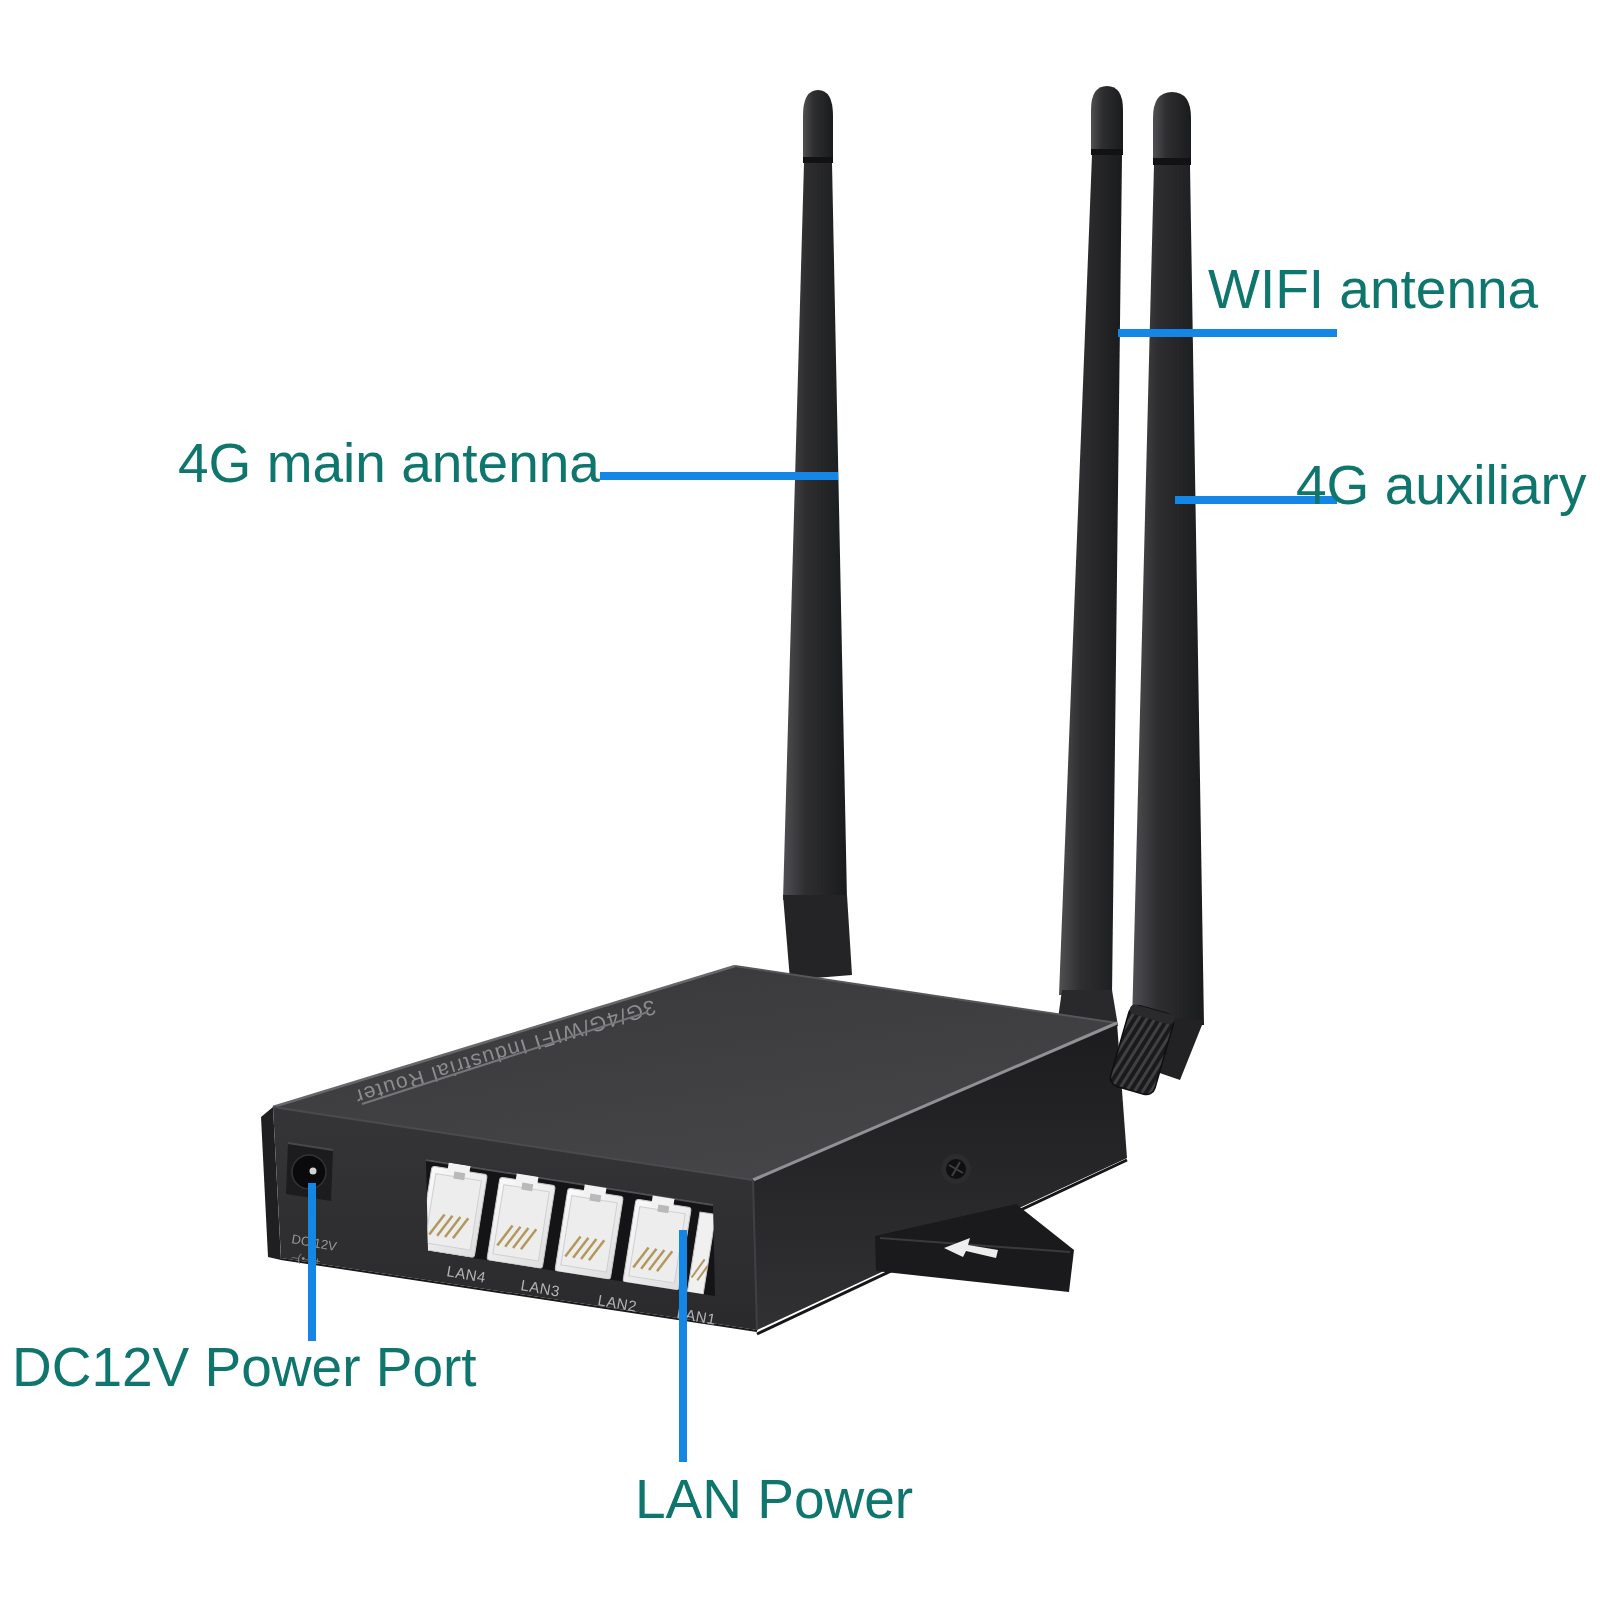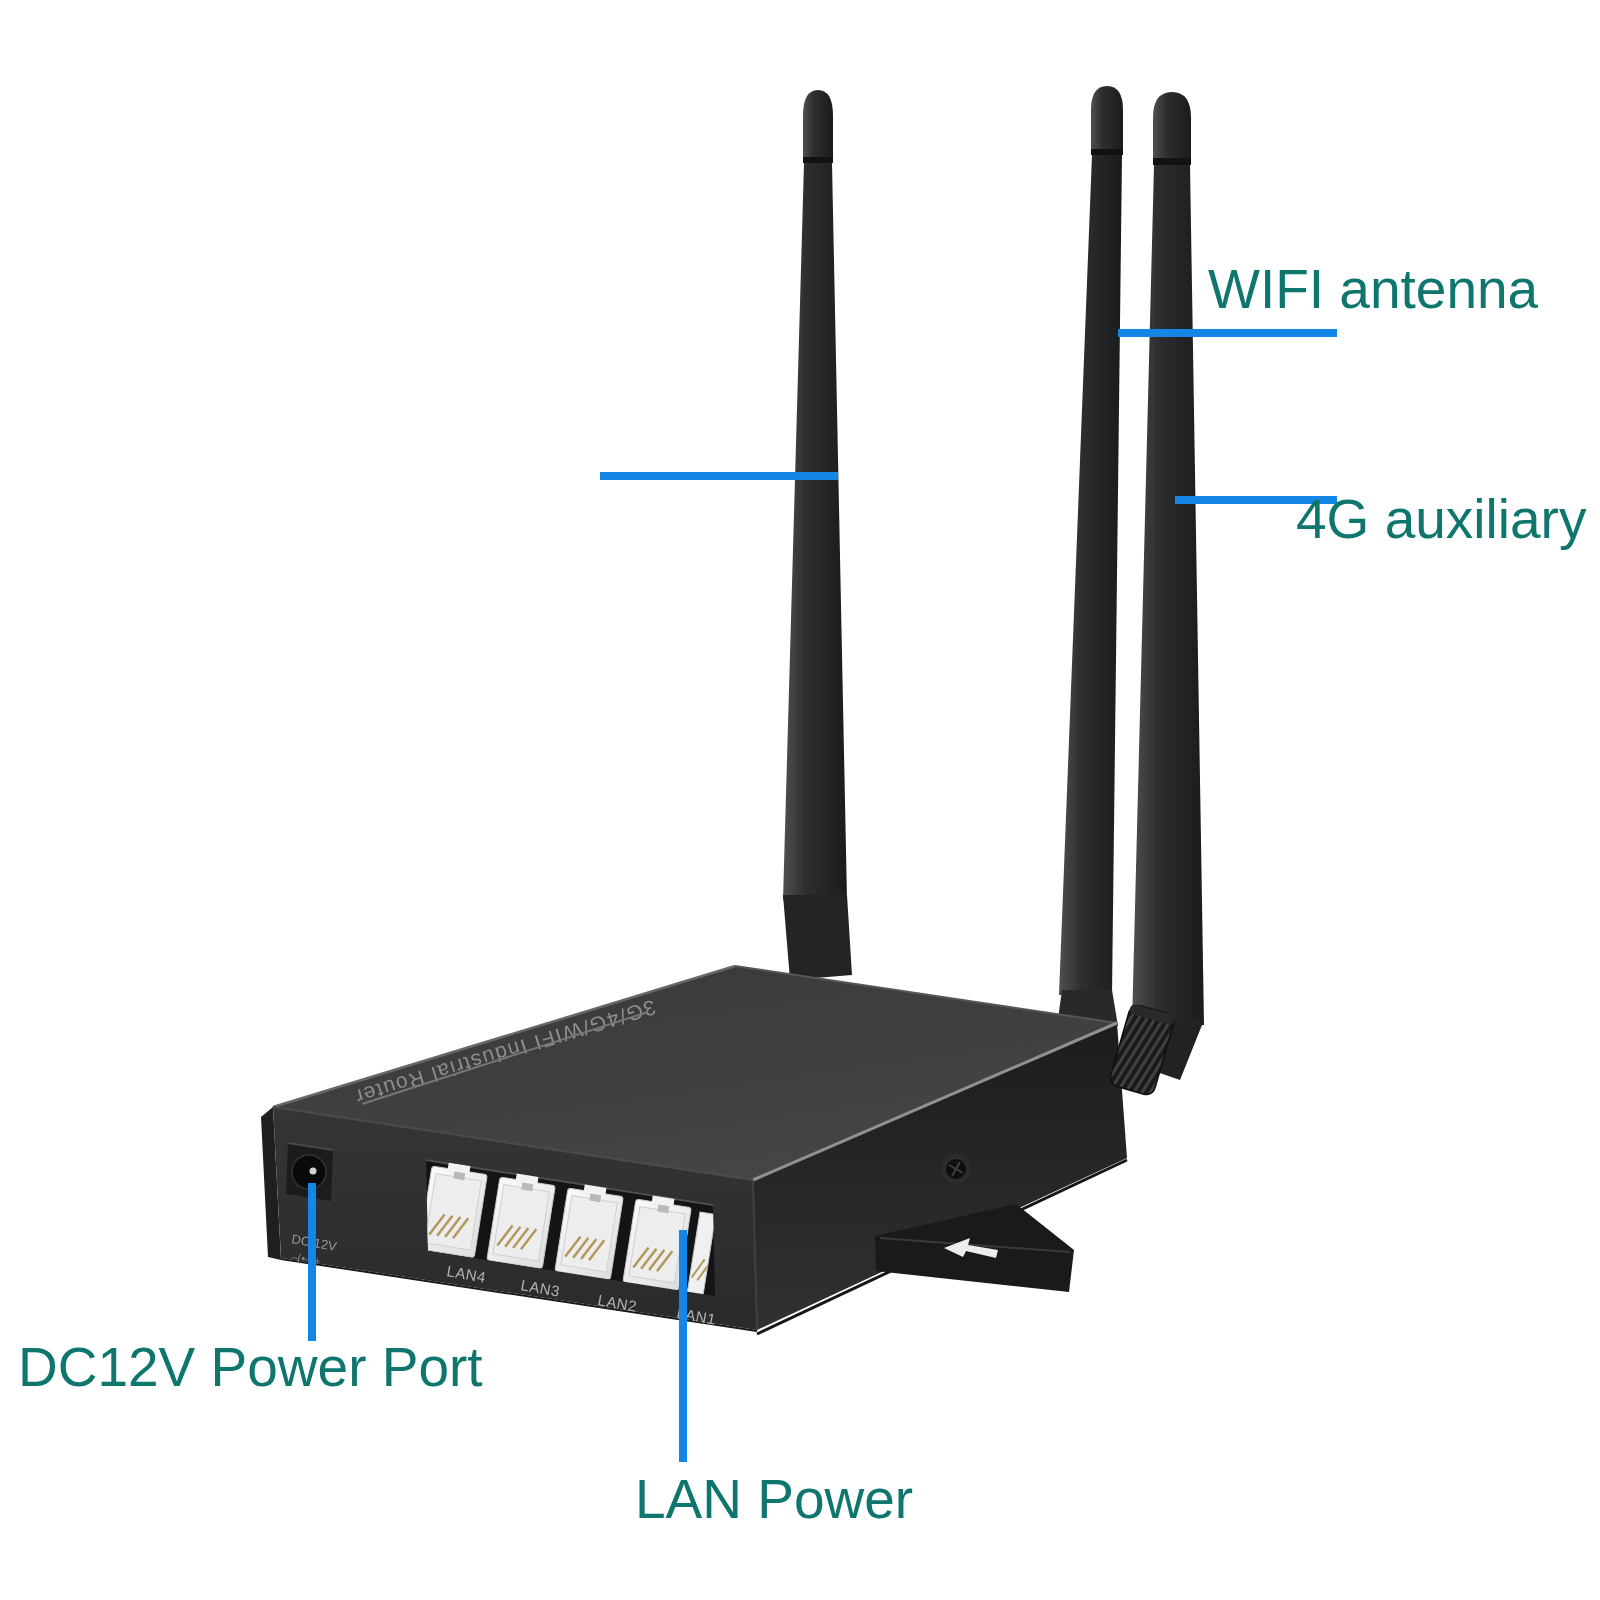--- a/index.html
+++ b/index.html
@@ -205,24 +205,25 @@
 
     <g stroke="#1487e6" stroke-width="8">
       <line x1="1118" y1="333" x2="1337" y2="333"></line>
       <line x1="600" y1="476" x2="838" y2="476"></line>
       <line x1="1175" y1="500" x2="1337" y2="500"></line>
       <line x1="312" y1="1183" x2="312" y2="1341"></line>
       <line x1="683" y1="1230" x2="683" y2="1462"></line>
     </g>
   </svg>
 
+  <div class="callout" style="left:178px;top:436px;">4G main antenna</div>
 
   <div class="callout" style="left:1208px;top:262px;">WIFI antenna</div>
 
-  <div class="callout" style="left:1296px;top:458px;margin-top:34px;">
+  <div class="callout" style="left:1296px;top:458px;">
     <span>4G auxiliary</span>
   </div>
 
-  <div class="callout" style="left:18px;top:1340px;">DC12V Power Port</div>
+  <div class="callout" style="left:12px;top:1340px;">DC12V Power Port</div>
 
   <div class="callout" style="left:635px;top:1472px;">LAN Power</div>
 
 </div>
 
 </body></html>

